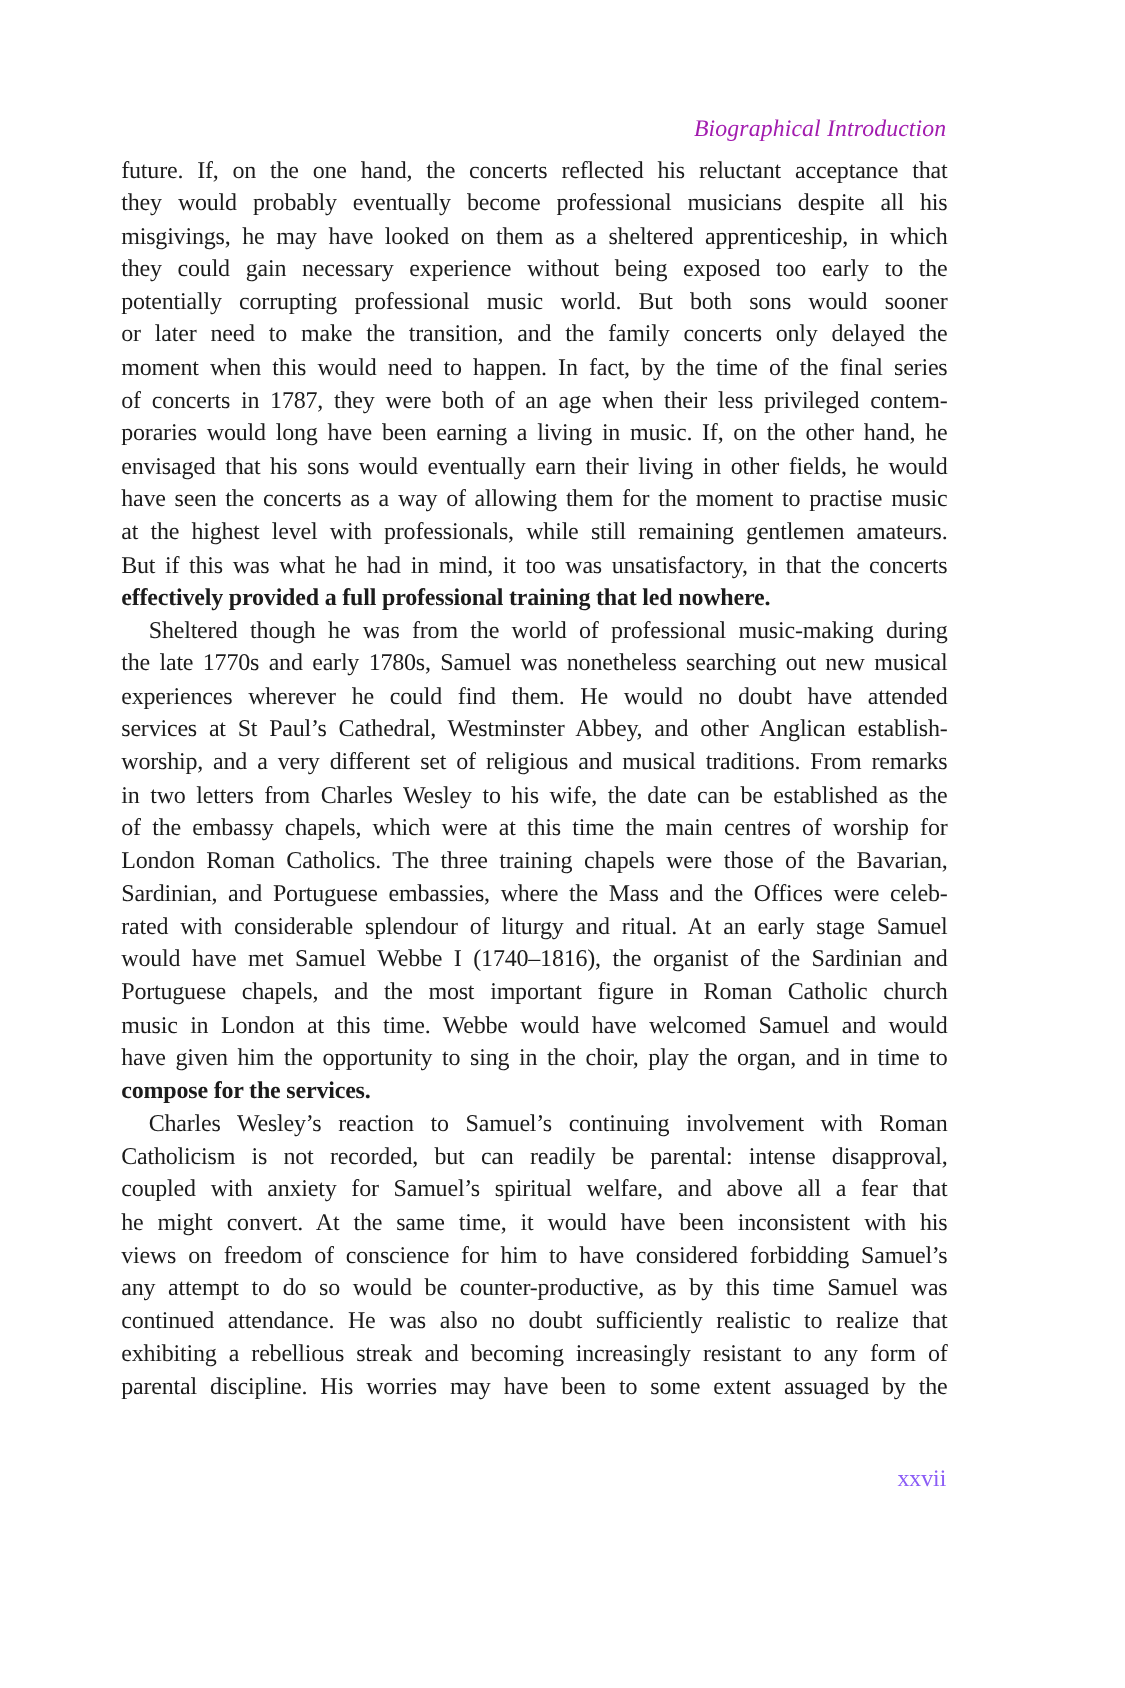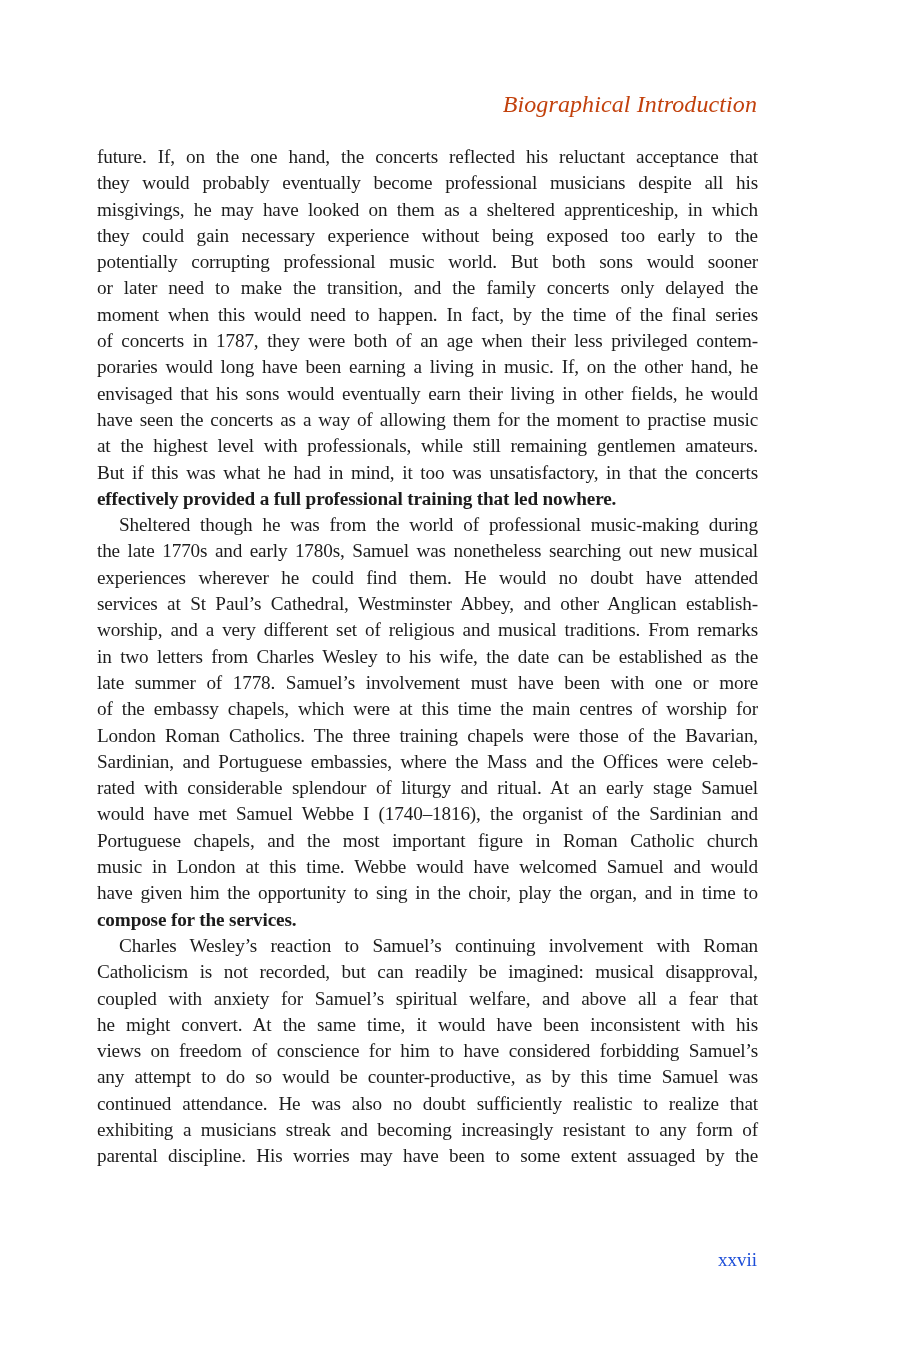--- a/index.html
+++ b/index.html
@@ -13,28 +13,28 @@
       position: relative;
       overflow: hidden;
       color: #1c1c1c;
       font-family: "Liberation Serif", "DejaVu Serif", serif;
     }
     .running-head {
       position: absolute;
       top: 92px;
       right: 143px;
       font-style: italic;
-      font-size: 24px;
+      font-size: 19px;
       line-height: 24px;
       letter-spacing: 0.1px;
-      color: #c2410c;
+      color: #a21caf;
     }
     .body-text {
       position: absolute;
-      top: 144px;
+      top: 124px;
       left: 97px;
       width: 661px;
     }
     .line {
       display: block;
       height: 26.3px;
       line-height: 26.3px;
       font-size: 19.2px;
       white-space: nowrap;
       text-align: justify;
@@ -44,25 +44,25 @@
     .line.last {
       text-align-last: left;
       font-weight: bold;
     }
     .line.indent {
       padding-left: 22px;
       font-family: Liberation Serif, serif;
     }
     .folio {
       position: absolute;
-      top: 1248px;
+      top: 1172px;
       right: 143px;
       font-size: 19px;
       line-height: 24px;
-      color: #1d4ed8;
+      color: #8b5cf6;
     }
   </style>
 </head>
 <body>
 
 <div class="running-head">Biographical Introduction</div>
 
 <div class="body-text">
 
   <div>
@@ -82,38 +82,37 @@
     <span class="line last">effectively provided a full professional training that led nowhere.</span>
   </div>
 
   <div>
     <span class="line indent">Sheltered though he was from the world of professional music-making during</span>
     <span class="line">the late 1770s and early 1780s, Samuel was nonetheless searching out new musical</span>
     <span class="line">experiences wherever he could find them. He would no doubt have attended</span>
     <span class="line">services at St Paul’s Cathedral, Westminster Abbey, and other Anglican establish-</span>
     <span class="line">worship, and a very different set of religious and musical traditions. From remarks</span>
     <span class="line">in two letters from Charles Wesley to his wife, the date can be established as the</span>
-    <span class="line">late summer of 1778. Samuel’s involvement must have been with one or more</span>
     <span class="line">of the embassy chapels, which were at this time the main centres of worship for</span>
     <span class="line">London Roman Catholics. The three training chapels were those of the Bavarian,</span>
     <span class="line">Sardinian, and Portuguese embassies, where the Mass and the Offices were celeb-</span>
     <span class="line">rated with considerable splendour of liturgy and ritual. At an early stage Samuel</span>
     <span class="line">would have met Samuel Webbe I (1740–1816), the organist of the Sardinian and</span>
     <span class="line">Portuguese chapels, and the most important figure in Roman Catholic church</span>
     <span class="line">music in London at this time. Webbe would have welcomed Samuel and would</span>
     <span class="line">have given him the opportunity to sing in the choir, play the organ, and in time to</span>
     <span class="line last">compose for the services.</span>
   </div>
 
   <div>
     <span class="line indent">Charles Wesley’s reaction to Samuel’s continuing involvement with Roman</span>
-    <span class="line">Catholicism is not recorded, but can readily be imagined: musical disapproval,</span>
+    <span class="line">Catholicism is not recorded, but can readily be parental: intense disapproval,</span>
     <span class="line">coupled with anxiety for Samuel’s spiritual welfare, and above all a fear that</span>
     <span class="line">he might convert. At the same time, it would have been inconsistent with his</span>
     <span class="line">views on freedom of conscience for him to have considered forbidding Samuel’s</span>
     <span class="line">any attempt to do so would be counter-productive, as by this time Samuel was</span>
     <span class="line">continued attendance. He was also no doubt sufficiently realistic to realize that</span>
-    <span class="line">exhibiting a musicians streak and becoming increasingly resistant to any form of</span>
+    <span class="line">exhibiting a rebellious streak and becoming increasingly resistant to any form of</span>
     <span class="line">parental discipline. His worries may have been to some extent assuaged by the</span>
   </div>
 </div>
 
 <div class="folio">xxvii</div>
 
 </body></html>

